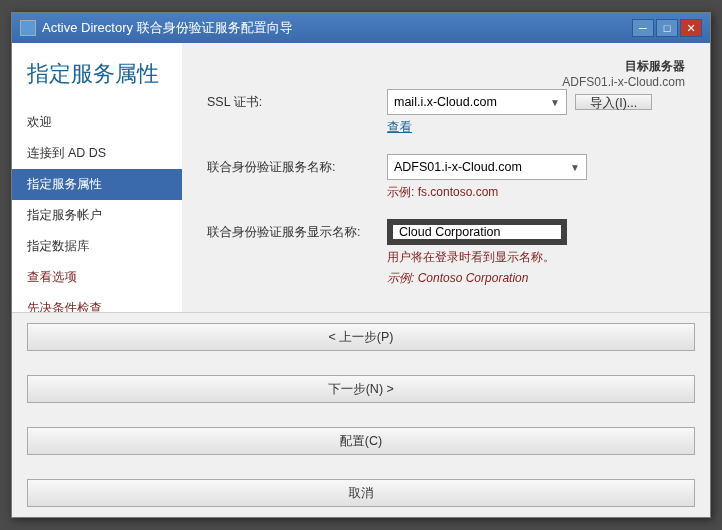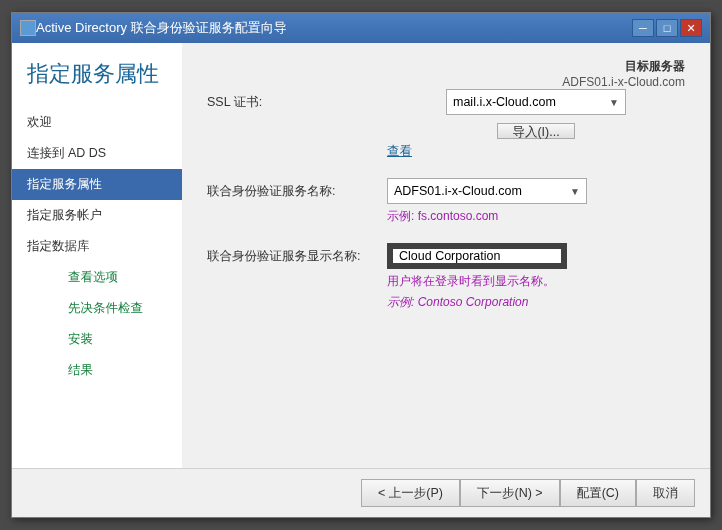--- a/index.html
+++ b/index.html
@@ -32,20 +32,21 @@
       padding: 6px 8px;
       display: flex;
       align-items: center;
       justify-content: space-between;
       flex-shrink: 0;
     }
 
     .titlebar-left {
       display: flex;
       align-items: center;
+      gap: 6px;
     }
 
     .titlebar-icon {
       width: 16px;
       height: 16px;
       background: #5b9bd5;
       border: 1px solid #aaa;
       display: inline-block;
     }
 
@@ -99,23 +100,22 @@
       color: #333;
       font-size: 12.5px;
     }
 
     .nav-item.active {
       background: #3a6aab;
       color: white;
     }
 
     .nav-item.disabled {
-      color: #15803d;
+      color: #7f1d1d;
       cursor: default;
-      margin-left: 41px;
     }
 
     
     .main {
       flex: 1;
       background: #f0f0f0;
       padding: 15px 25px;
       display: flex;
       flex-direction: column;
     }
@@ -150,21 +150,20 @@
     }
 
     .form-control-group {
       flex: 1;
     }
 
     .form-inline {
       display: flex;
       align-items: center;
       gap: 8px;
-      flex-direction: column;
     }
 
     .dropdown {
       height: 26px;
       border: 1px solid #aaa;
       background: white;
       padding: 2px 6px;
       font-size: 12.5px;
       display: flex;
       align-items: center;
@@ -192,42 +191,43 @@
     .link-blue {
       color: #1a6496;
       text-decoration: underline;
       cursor: pointer;
       font-size: 12.5px;
       margin-top: 4px;
       display: inline-block;
     }
 
     .hint-text {
-      color: #a21caf;
+      color: #7f1d1d;
       font-size: 12px;
       margin-top: 4px;
     }
 
     .text-input {
       height: 26px;
       border: 6px solid #404040;
       background: white;
       padding: 2px 6px;
       font-size: 12.5px;
       width: 180px;
     }
 
     .footer {
       background: #f0f0f0;
       border-top: 1px solid #d0d0d0;
       padding: 10px 15px;
       display: flex;
-      justify-content: flex-end;
-      gap: 0;
+      justify-content: space-between;
+      gap: 24px;
       flex-shrink: 0;
+      flex-direction: column;
     }
 
     .footer-btn {
       height: 28px;
       padding: 0 16px;
       border: 1px solid #aaa;
       background: linear-gradient(to bottom, #f8f8f8, #e0e0e0);
       font-size: 12.5px;
       cursor: pointer;
       color: #333;

